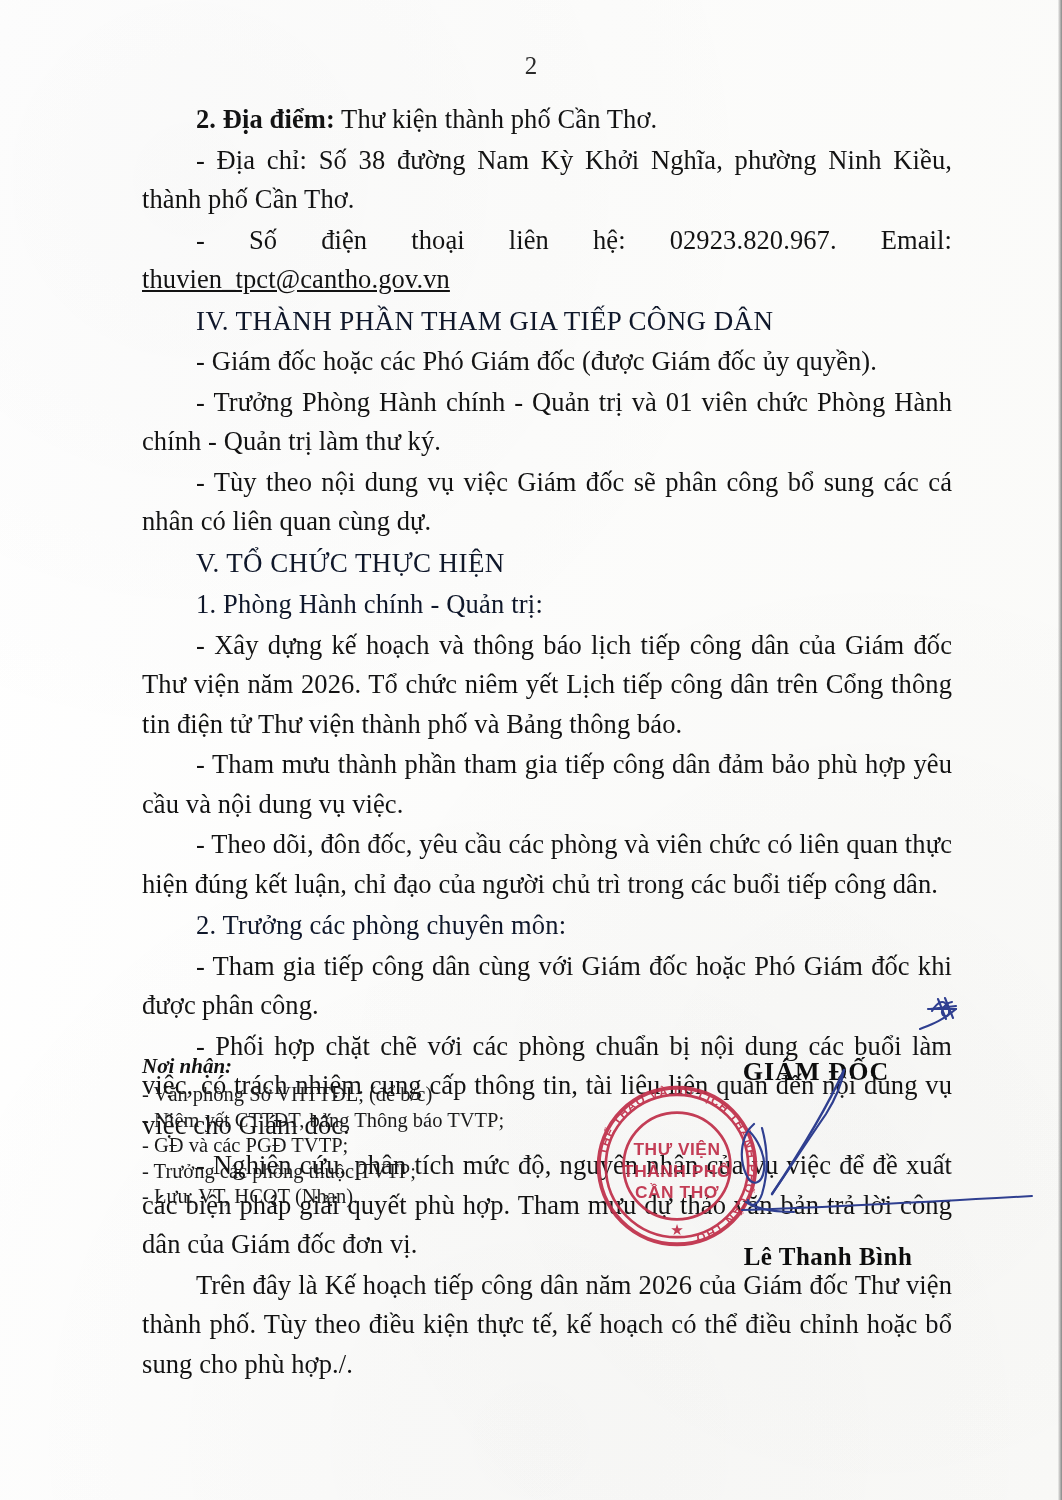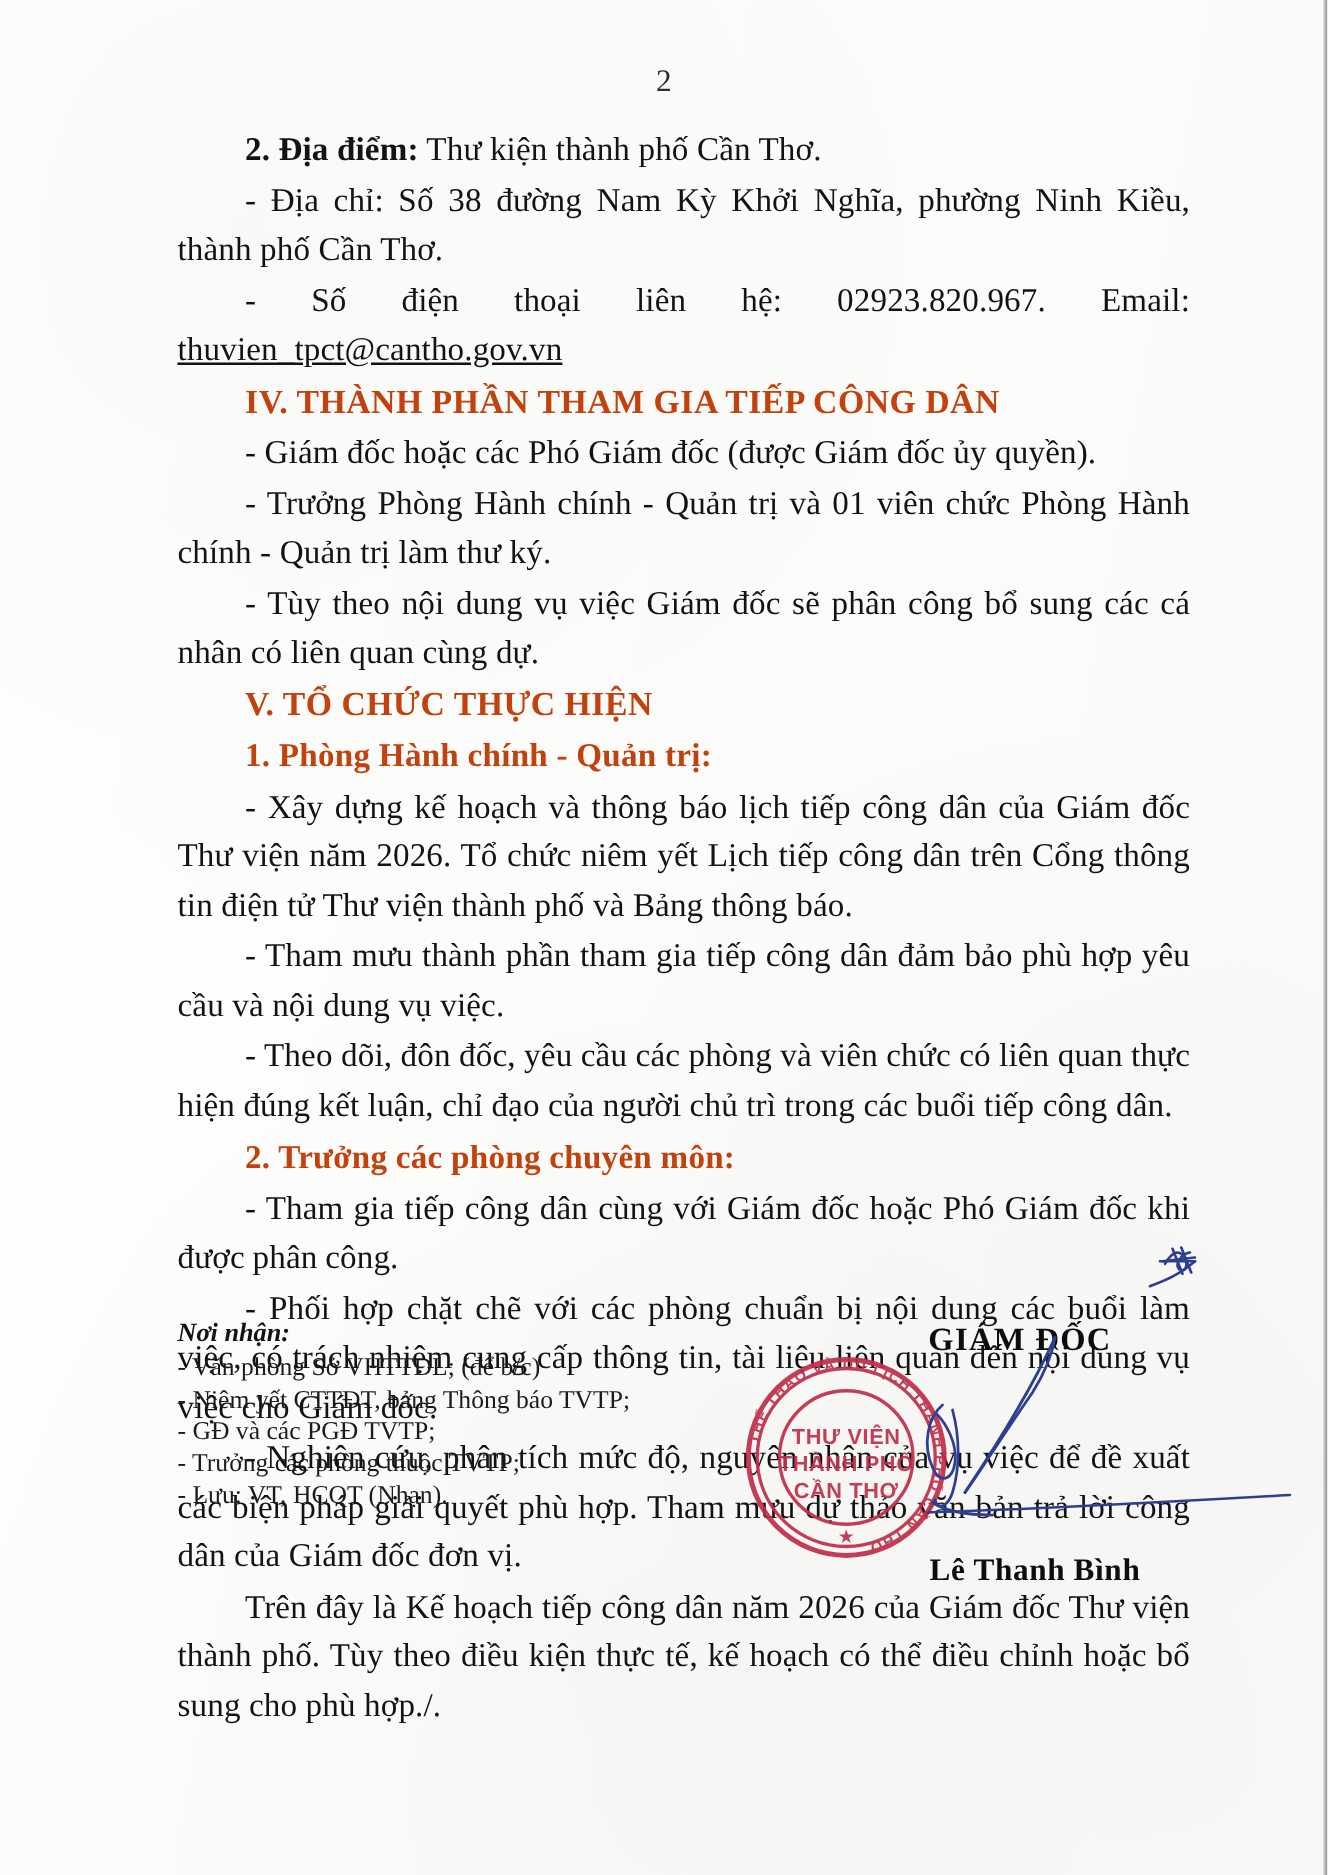--- a/index.html
+++ b/index.html
@@ -65,24 +65,24 @@
     line-height: 39.5px;
     text-align: justify;
     text-indent: 54px;
     letter-spacing: 0.1px;
     color: #131313;
   }
   .heading {
     margin: 2px 0 1px 0;
     font-size: 26.5px;
     line-height: 39.5px;
-    font-weight: bold;
+    font-weight: normal;
     text-indent: 54px;
     letter-spacing: 0.2px;
-    color: #c2410c;
+    color: #0f172a;
   }
   .heading-roman {
     font-size: 27px;
     letter-spacing: 0.4px;
   }
   .lead {
     font-weight: bold;
   }
   .email-link {
     text-decoration: underline;

